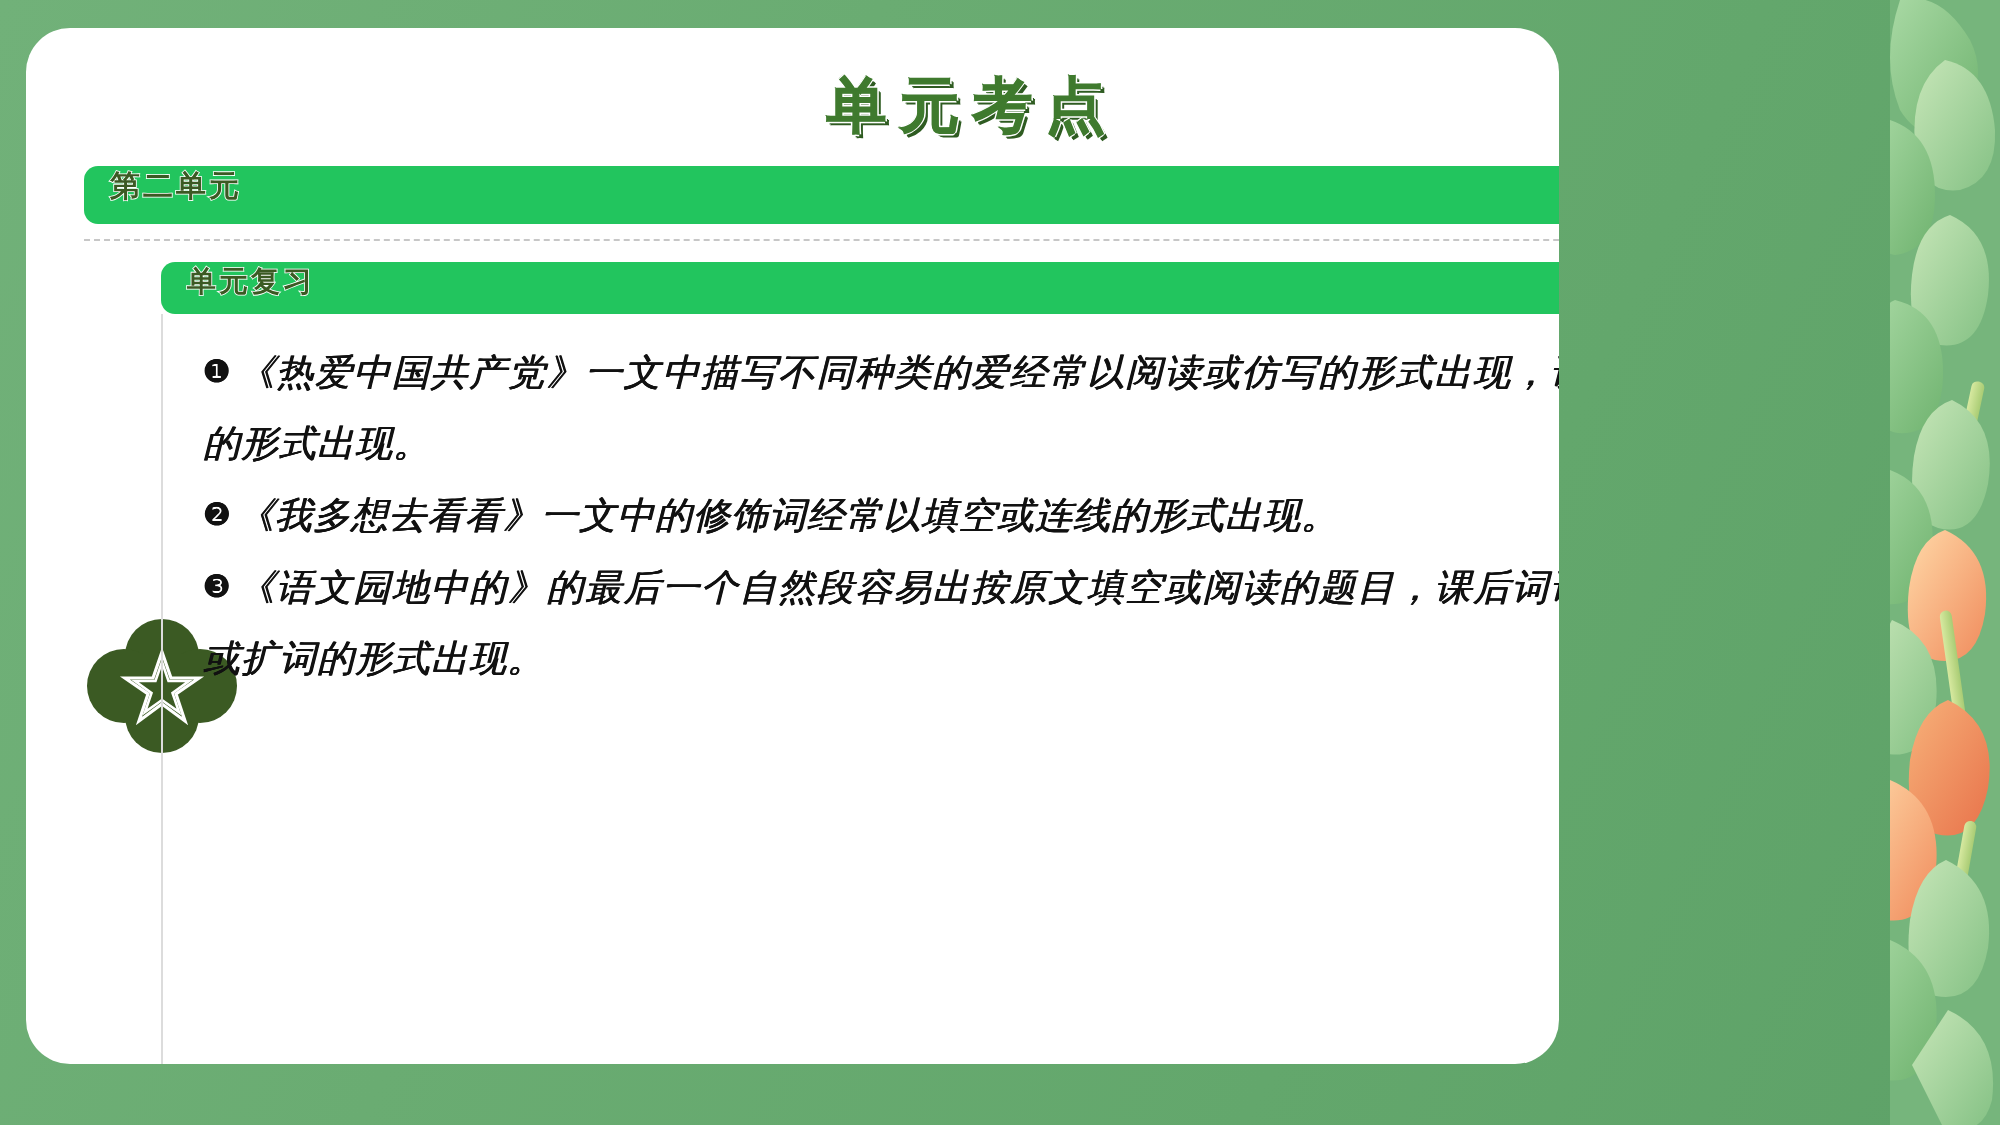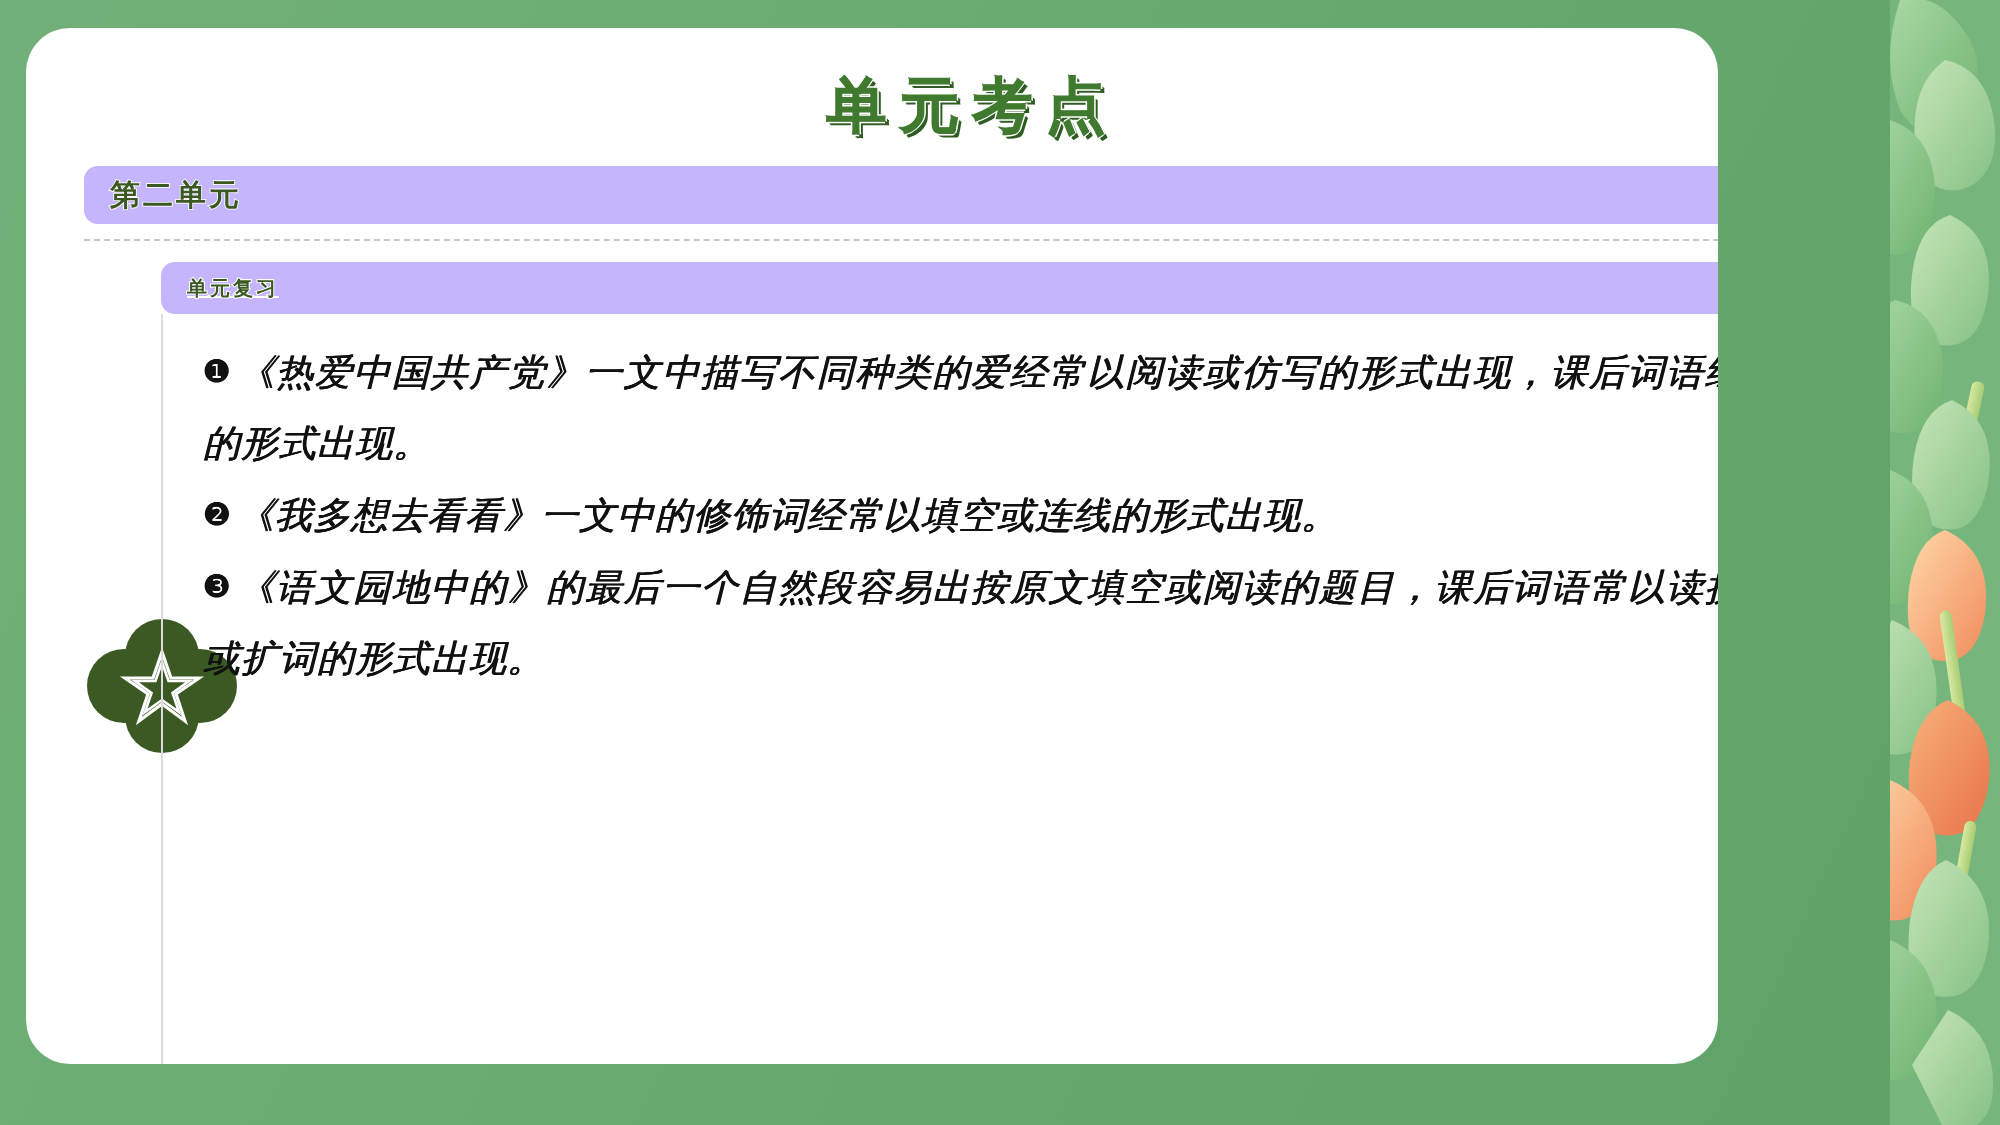--- a/index.html
+++ b/index.html
@@ -31,21 +31,21 @@
     width: 110px;
     height: 1125px;
     overflow: hidden;
   }
 
   
   #card {
     position: absolute;
     left: 26px;
     top: 28px;
-    width: 1692px;
+    width: 1533px;
     height: 1036px;
     background: #ffffff;
     border-radius: 44px;
     overflow: hidden;
   }
 
   
   #title-wrap {
     position: absolute;
     left: 0;
@@ -65,23 +65,22 @@
       0 2px 0 #ffffff, 0 -2px 0 #ffffff,
       3px 3px 0 #2f5c22,
       4px 4px 0 #2f5c22,
       -1px -1px 0 #3f7a2e;
     -webkit-text-stroke: 1px #3f7a2e;
   }
 
   
   .green-bar {
     position: absolute;
-    background: #c4b5fd;
+    background: #22c55e;
     display: flex;
-    align-items: center;
     border-radius: 14px;
   }
   #bar-unit {
     left: 58px;
     top: 138px;
     width: 1835px;
     height: 58px;
     padding-left: 26px;
   }
   #bar-review {
@@ -94,21 +93,21 @@
   .bar-label {
     font-family: "DejaVu Sans", "Liberation Sans", sans-serif;
     font-size: 30px;
     font-weight: bold;
     letter-spacing: 3px;
     color: #3b5a23;
     -webkit-text-stroke: 1.6px #ffffff;
     paint-order: stroke fill;
     text-shadow: 0 0 1px #ffffff;
   }
-  #bar-review .bar-label { font-size: 20px; text-decoration: underline; }
+  #bar-review .bar-label { font-size: 29px; }
 
   
   #divider {
     position: absolute;
     left: 58px;
     top: 211px;
     width: 1835px;
     height: 0;
     border-top: 2px dashed #c7c7c7;
   }

